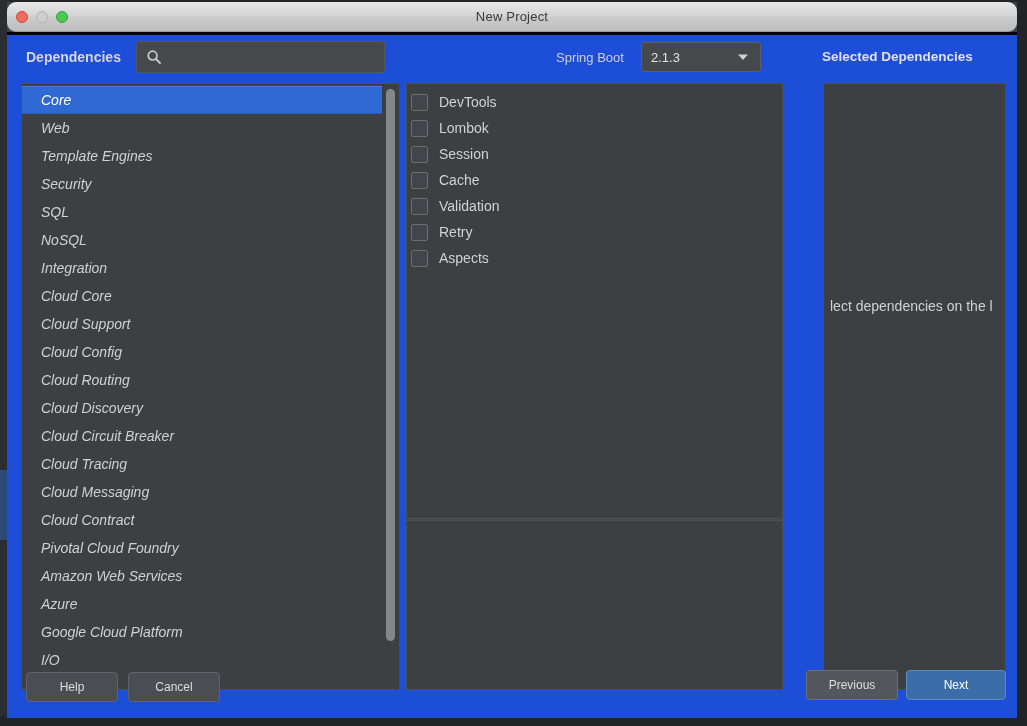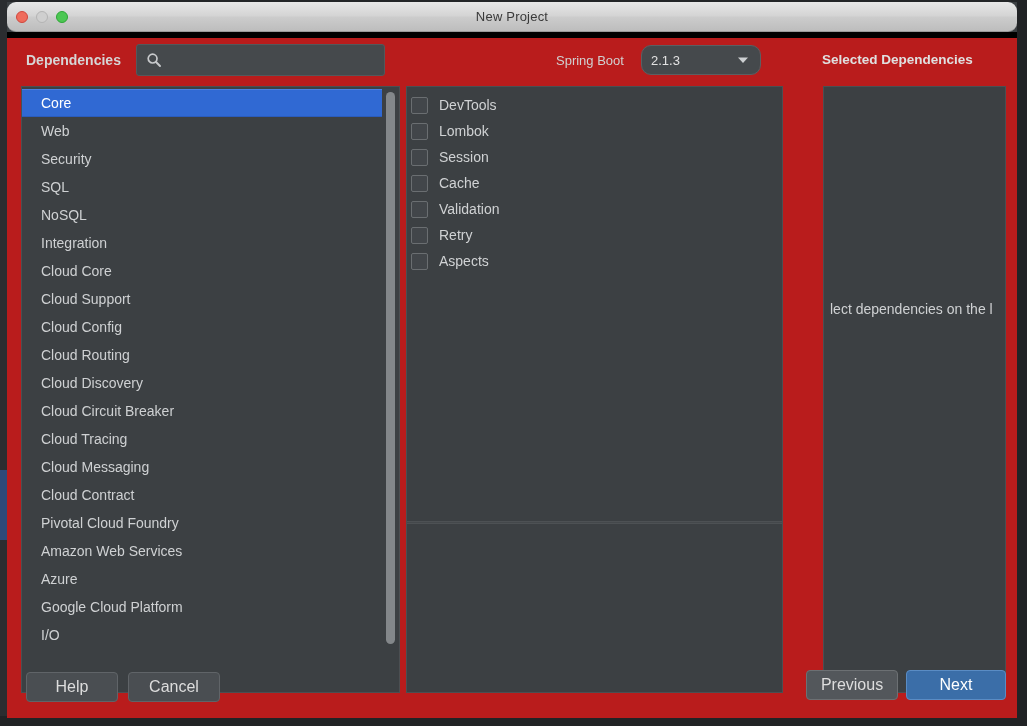--- a/index.html
+++ b/index.html
@@ -73,22 +73,22 @@
     display: flex; align-items: center; justify-content: center;
   }
   #tl-close    { left: 9px;  background: #ef6c5c; border: 1px solid #d0473d; }
   #tl-minimize { left: 29px; background: #cfcfcf; border: 1px solid #b4b4b4; }
   #tl-zoom     { left: 49px; background: #4cc753; border: 1px solid #2ea636; }
 
   
   #dialog-body {
     position: relative;
     height: 686px;
-    background: #b91c1c;
-    border-top: 6px solid #000000;
+    background: #1d4ed8;
+    border-top: 3px solid #000000;
   }
 
   
   #header-row {
     position: absolute;
     left: 0; top: 0;
     width: 1010px; height: 48px;
   }
   #deps-label {
     position: absolute;
@@ -123,21 +123,21 @@
     position: absolute;
     left: 549px; top: 15px;
     font-size: 13px; color: #d0d0d0;
   }
   #version-select {
     position: absolute;
     left: 634px; top: 7px;
     width: 120px; height: 30px;
     background: #45494c;
     border: 1px solid #5b5f62;
-    border-radius: 10px;
+    border-radius: 3px;
     display: flex; align-items: center;
   }
   #version-value {
     font-size: 13px; color: #e2e2e2;
     padding-left: 9px; flex: 1;
   }
   #chevron-down-icon {
     width: 18px; height: 18px; margin-right: 8px;
     display: block;
   }
@@ -150,20 +150,21 @@
   }
 
   
   #categories-panel {
     position: absolute;
     left: 14px; top: 48px;
     width: 379px; height: 607px;
     background: #3c4043;
     border: 1px solid #4b4f52;
     overflow: hidden;
+    font-style: italic;
   }
   #categories-list {
     position: absolute;
     left: 0; top: 2px;
     width: 360px;
   }
   .category-item {
     height: 28px;
     line-height: 28px;
     padding-left: 19px;
@@ -262,21 +263,21 @@
   
   #footer {
     position: absolute;
     left: 0; bottom: 0;
     width: 1010px; height: 58px;
   }
   .btn {
     position: absolute;
     height: 30px;
     border-radius: 4px;
-    font-size: 16px;
+    font-size: 12px;
     font-family: "Liberation Sans", sans-serif;
     display: flex; align-items: center; justify-content: center;
     cursor: default;
     border: 1px solid #606468;
     background: #4a4e52;
     color: #dddddd;
   }
   #help-button   { left: 19px;  top: 12px; width: 92px; }
   #cancel-button { left: 121px; top: 12px; width: 92px; }
   #previous-button {
@@ -333,20 +334,21 @@
         </svg>
       </div>
 
       <div id="selected-deps-title">Selected Dependencies</div>
     </div>
 
     <div id="categories-panel">
       <div id="categories-list">
           <div class="category-item selected">Core</div>
           <div class="category-item">Web</div>
+          <div class="category-item">Template Engines</div>
           <div class="category-item">Security</div>
           <div class="category-item">SQL</div>
           <div class="category-item">NoSQL</div>
           <div class="category-item">Integration</div>
           <div class="category-item">Cloud Core</div>
           <div class="category-item">Cloud Support</div>
           <div class="category-item">Cloud Config</div>
           <div class="category-item">Cloud Routing</div>
           <div class="category-item">Cloud Discovery</div>
           <div class="category-item">Cloud Circuit Breaker</div>

